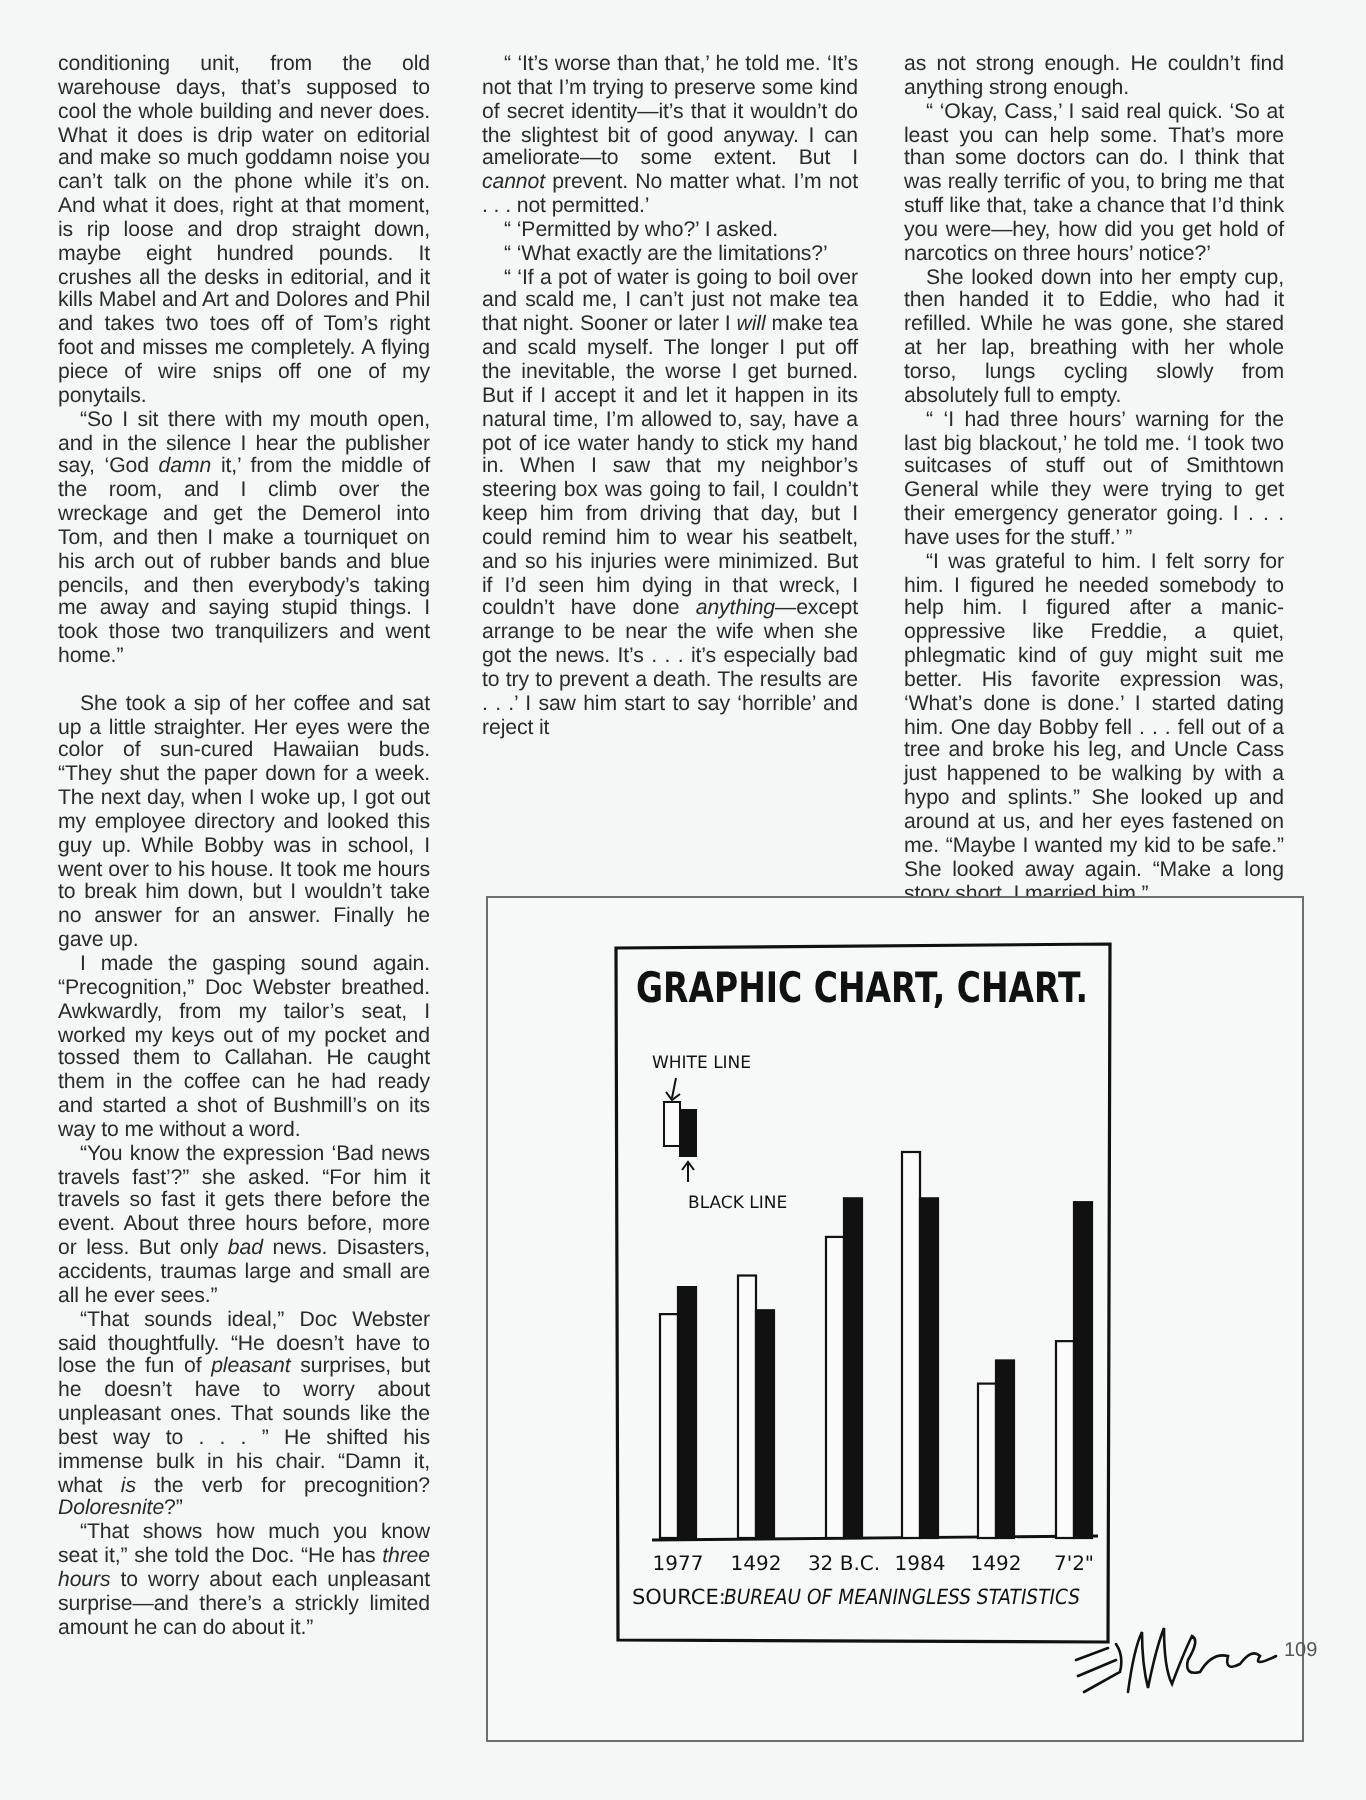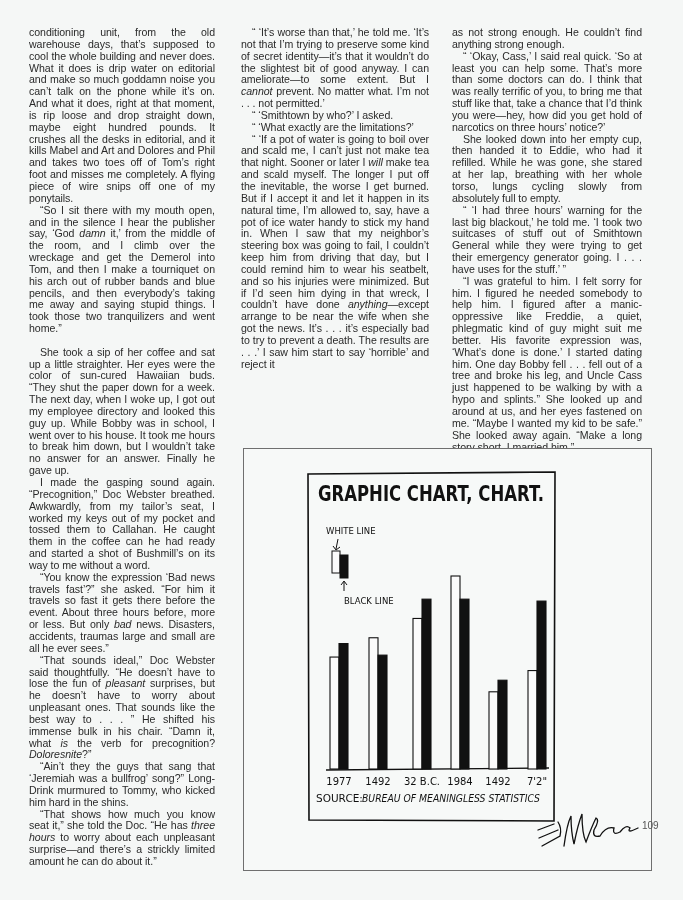--- a/index.html
+++ b/index.html
@@ -36,26 +36,25 @@
 </head>
 <body>
 
 <div id="col1" class="col">
     <p class="noindent"><span>conditioning unit, from the old warehouse days, that’s supposed to cool the whole building and never does. What it does is drip water on editorial and make so much goddamn noise you can’t talk on the phone while it’s on. And what it does, right at that moment, is rip loose and drop straight down, maybe eight hundred pounds. It crushes all the desks in editorial, and it kills Mabel and Art and Dolores and Phil and takes two toes off of Tom’s right foot and misses me completely. A flying piece of wire snips off one of my ponytails.</span></p>
     <p><span>“So I sit there with my mouth open, and in the silence I hear the publisher say, ‘God </span><em>damn</em><span> it,’ from the middle of the room, and I climb over the wreckage and get the Dem­erol into Tom, and then I make a tourniquet on his arch out of rubber bands and blue pencils, and then everybody’s taking me away and saying stupid things. I took those two tranquilizers and went home.”</span></p>
     <p class="gap"><span>She took a sip of her coffee and sat up a little straighter. Her eyes were the color of sun-cured Hawaiian buds. “They shut the paper down for a week. The next day, when I woke up, I got out my employee directory and looked this guy up. While Bobby was in school, I went over to his house. It took me hours to break him down, but I wouldn’t take no answer for an answer. Finally he gave up.</span></p>
     <p><span>I made the gasping sound again. “Pre­cognition,” Doc Webster breathed. Awk­wardly, from my tailor’s seat, I worked my keys out of my pocket and tossed them to Callahan. He caught them in the coffee can he had ready and started a shot of Bushmill’s on its way to me without a word.</span></p>
     <p><span>“You know the expression ‘Bad news travels fast’?” she asked. “For him it travels so fast it gets there before the event. About three hours before, more or less. But only </span><em>bad</em><span> news. Disasters, accidents, traumas large and small are all he ever sees.”</span></p>
     <p><span>“That sounds ideal,” Doc Webster said thoughtfully. “He doesn’t have to lose the fun of </span><em>pleasant</em><span> surprises, but he doesn’t have to worry about unpleasant ones. That sounds like the best way to . . . ” He shifted his immense bulk in his chair. “Damn it, what </span><em>is</em><span> the verb for precognition? </span><em>Dolores­nite</em><span>?”</span></p>
-    <p><span>“Ain’t they the guys that sang that ‘Jeremiah was a bullfrog’ song?” Long-Drink murmured to Tommy, who kicked him hard in the shins.</span></p>
     <p><span>“That shows how much you know seat it,” she told the Doc. “He has </span><em>three hours</em><span> to worry about each unpleasant surprise—and there’s a strickly limited amount he can do about it.”</span></p>
   </div>
 <div id="col2" class="col">
     <p><span>“ ‘It’s worse than that,’ he told me. ‘It’s not that I’m trying to preserve some kind of secret identity—it’s that it wouldn’t do the slightest bit of good anyway. I can amelio­rate—to some extent. But I </span><em>cannot</em><span> prevent. No matter what. I’m not . . . not permitted.’</span></p>
-    <p><span>“ ‘Smithtown by who?’ I asked.</span></p>
+    <p><span>“ ‘Permitted by who?’ I asked.</span></p>
     <p><span>“ ‘What exactly are the limitations?’</span></p>
     <p><span>“ ‘If a pot of water is going to boil over and scald me, I can’t just not make tea that night. Sooner or later I </span><em>will</em><span> make tea and scald myself. The longer I put off the inevi­table, the worse I get burned. But if I accept it and let it happen in its natural time, I’m allowed to, say, have a pot of ice water handy to stick my hand in. When I saw that my neighbor’s steering box was going to fail, I couldn’t keep him from driving that day, but I could remind him to wear his seatbelt, and so his injuries were mini­mized. But if I’d seen him dying in that wreck, I couldn’t have done </span><em>anything</em><span>—ex­cept arrange to be near the wife when she got the news. It’s . . . it’s especially bad to try to prevent a death. The results are . . .’ I saw him start to say ‘horrible’ and reject it</span></p>
   </div>
 <div id="col3" class="col">
     <p class="noindent"><span>as not strong enough. He couldn’t find any­thing strong enough.</span></p>
     <p><span>“ ‘Okay, Cass,’ I said real quick. ‘So at least you can help some. That’s more than some doctors can do. I think that was really terrific of you, to bring me that stuff like that, take a chance that I’d think you were—hey, how did you get hold of narcotics on three hours’ notice?’</span></p>
     <p><span>She looked down into her empty cup, then handed it to Eddie, who had it refilled. While he was gone, she stared at her lap, breathing with her whole torso, lungs cy­cling slowly from absolutely full to empty.</span></p>
     <p><span>“ ‘I had three hours’ warning for the last big blackout,’ he told me. ‘I took two suit­cases of stuff out of Smithtown General while they were trying to get their emergen­cy generator going. I . . . have uses for the stuff.’ ”</span></p>
     <p><span>“I was grateful to him. I felt sorry for him. I figured he needed somebody to help him. I figured after a manic-oppressive like Fred­die, a quiet, phlegmatic kind of guy might suit me better. His favorite expression was, ‘What’s done is done.’ I started dating him. One day Bobby fell . . . fell out of a tree and broke his leg, and Uncle Cass just hap­pened to be walking by with a hypo and splints.” She looked up and around at us, and her eyes fastened on me. “Maybe I wanted my kid to be safe.” She looked away again. “Make a long story short, I married him.”</span></p>
     <p><span>I spilled a little Bushmill’s down my</span></p>

